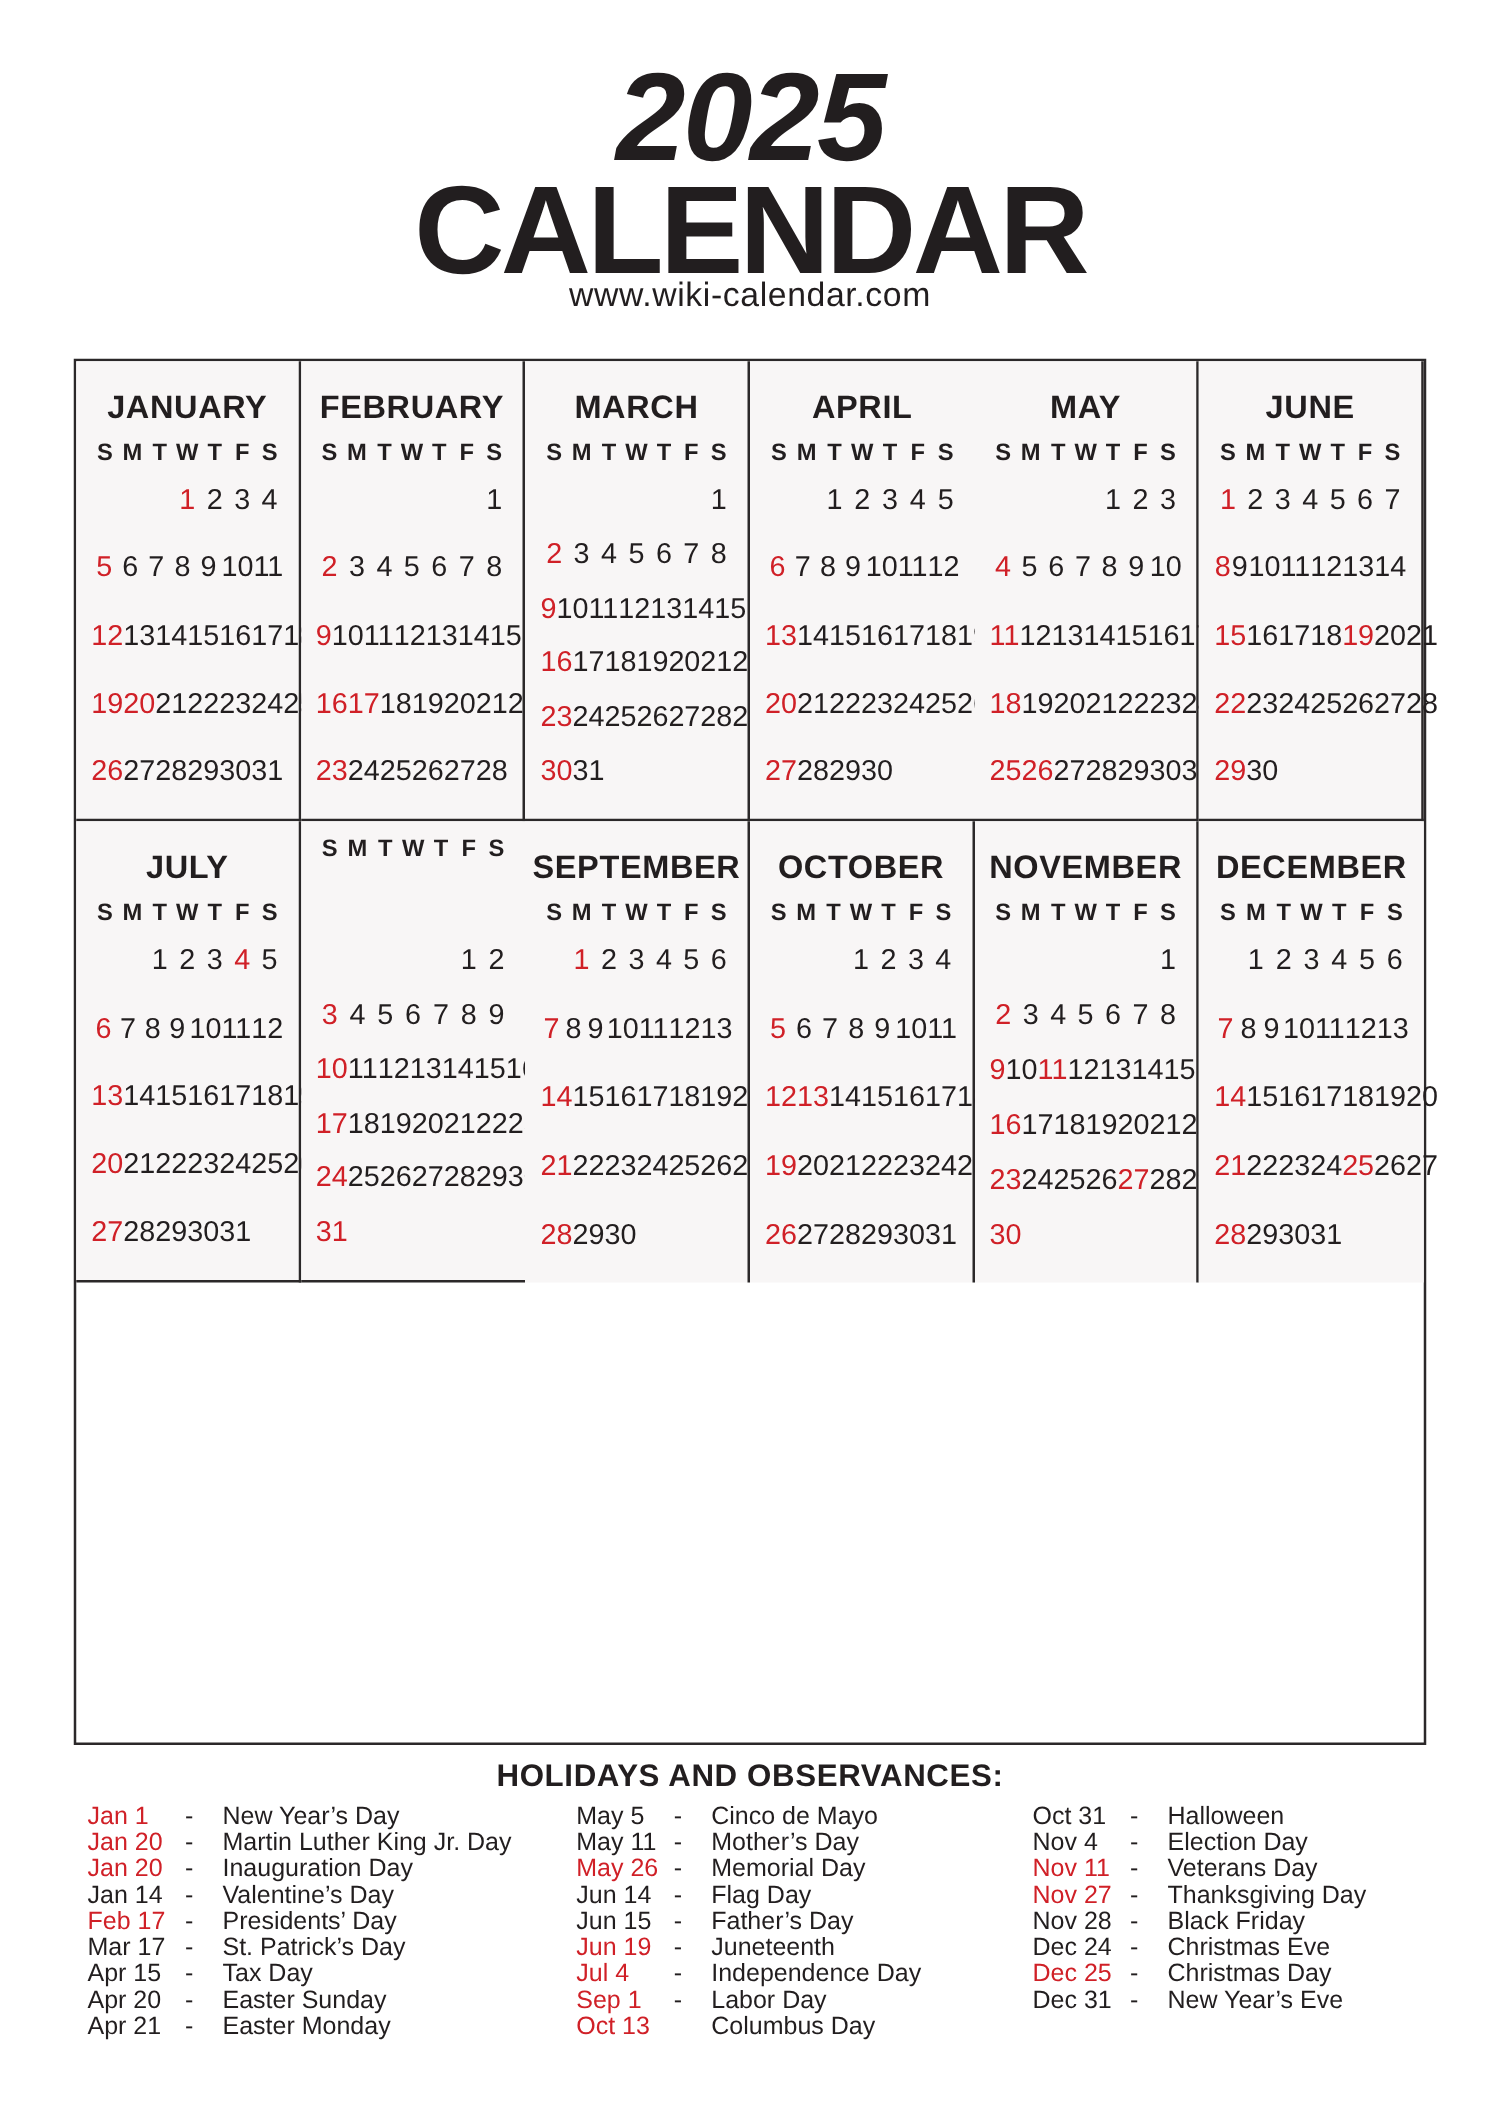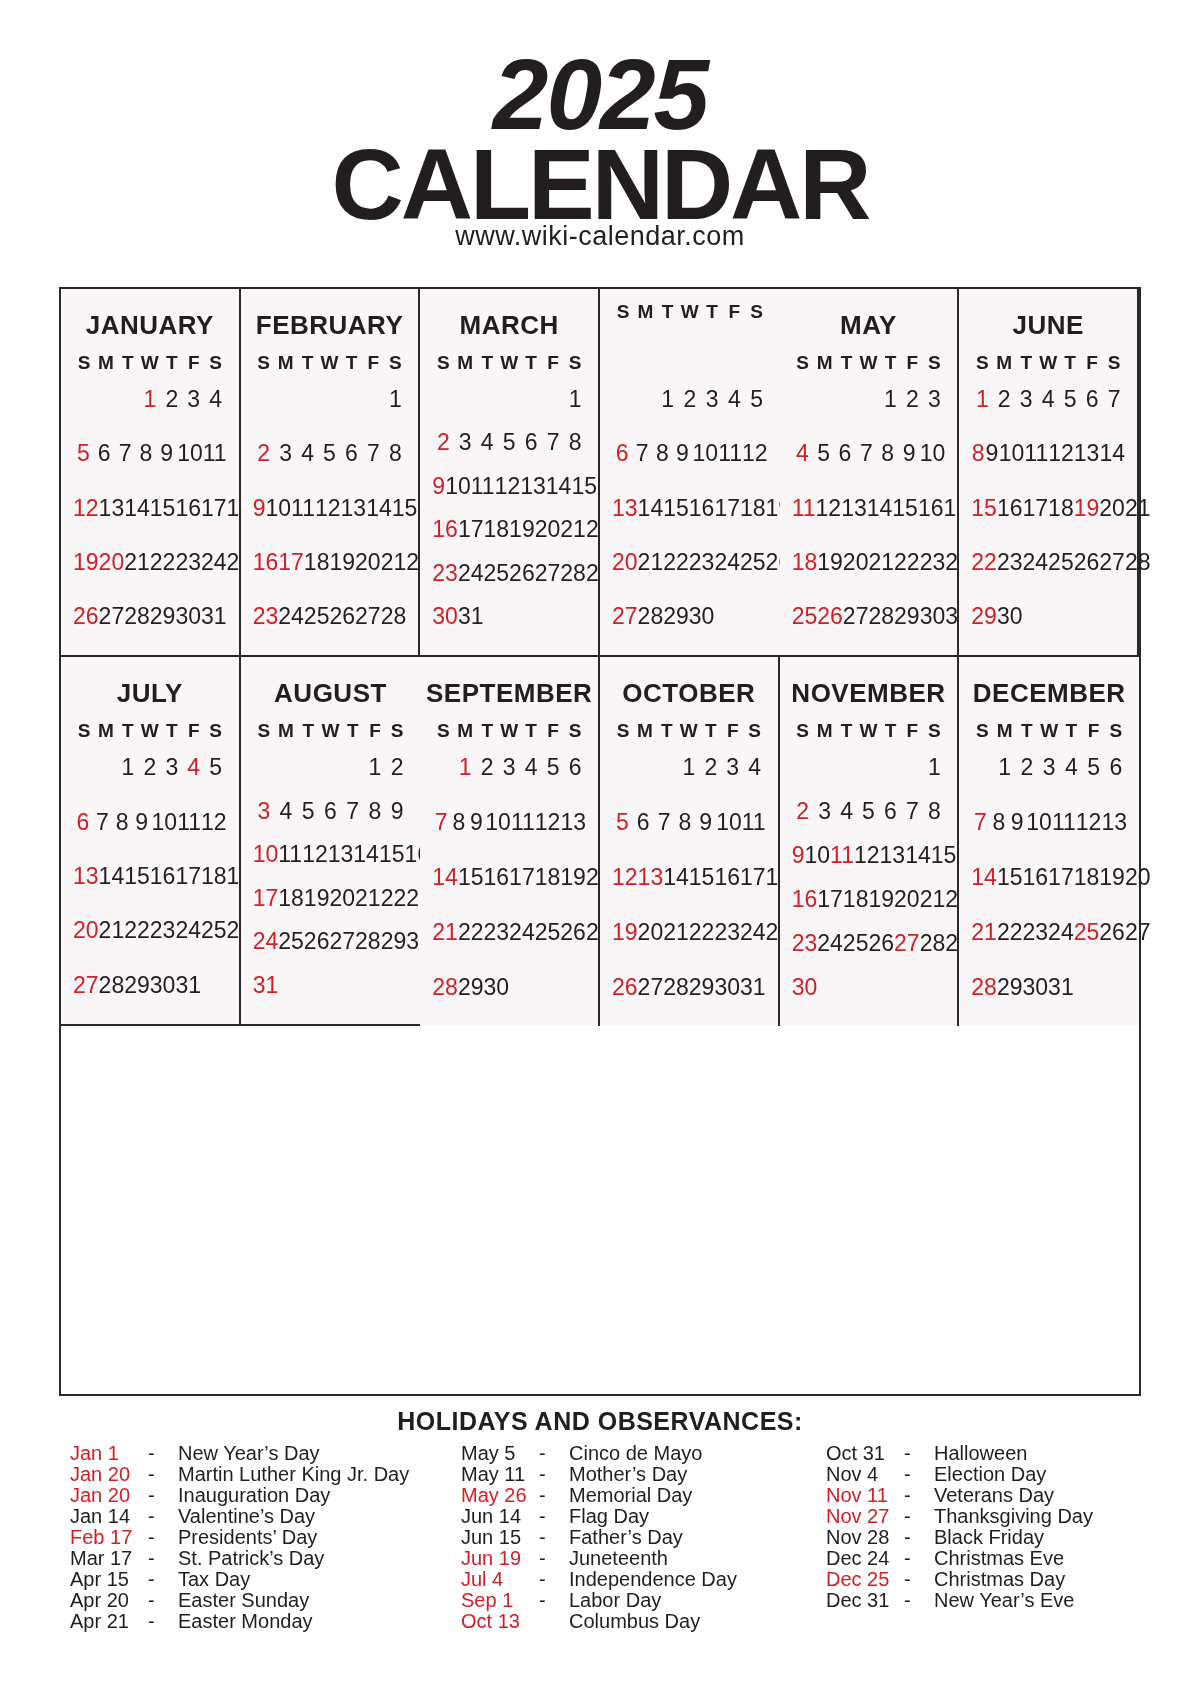--- a/index.html
+++ b/index.html
@@ -244,20 +244,21 @@
             <span class="day">31</span>
             <span class="day"></span>
             <span class="day"></span>
             <span class="day"></span>
             <span class="day"></span>
             <span class="day"></span>
           </div>
         </div>
       </div>
       <div class="month">
+        <div class="month-name">APRIL</div>
         <div class="weekdays">
           <span class="wd">S</span>
           <span class="wd">M</span>
           <span class="wd">T</span>
           <span class="wd">W</span>
           <span class="wd">T</span>
           <span class="wd">F</span>
           <span class="wd">S</span>
         </div>
         <div class="weeks">
@@ -479,21 +480,20 @@
             <span class="day">28</span>
             <span class="day">29</span>
             <span class="day">30</span>
             <span class="day">31</span>
             <span class="day"></span>
             <span class="day"></span>
           </div>
         </div>
       </div>
       <div class="month">
-        <div class="month-name">AUGUST</div>
         <div class="weekdays">
           <span class="wd">S</span>
           <span class="wd">M</span>
           <span class="wd">T</span>
           <span class="wd">W</span>
           <span class="wd">T</span>
           <span class="wd">F</span>
           <span class="wd">S</span>
         </div>
         <div class="weeks">

